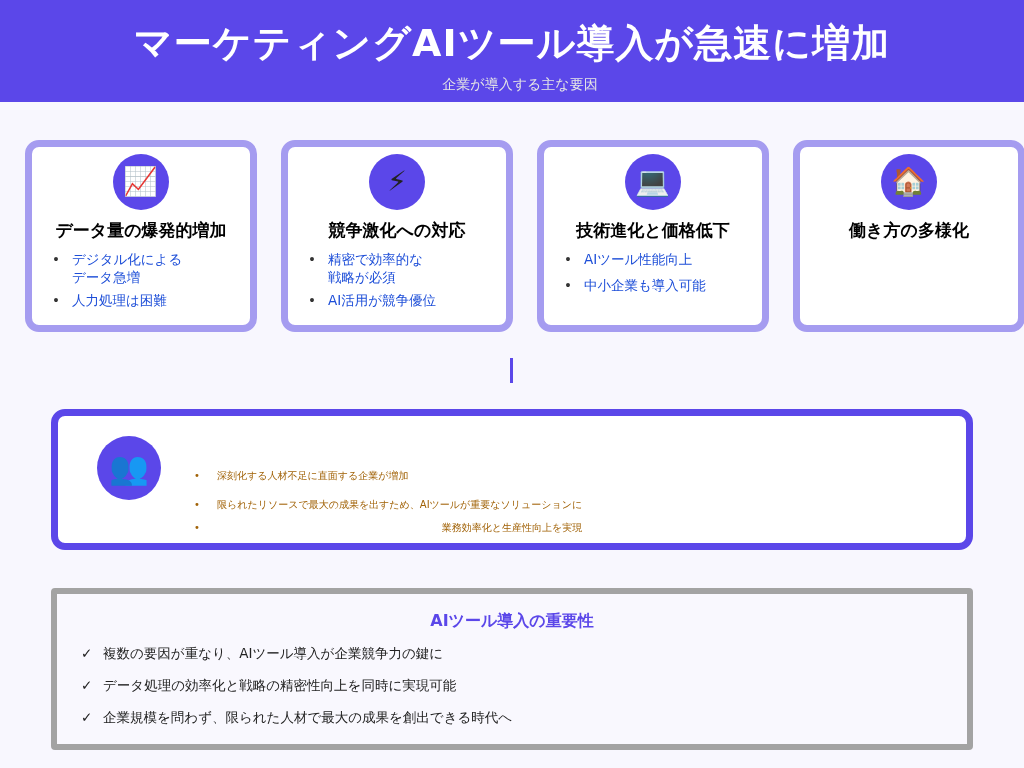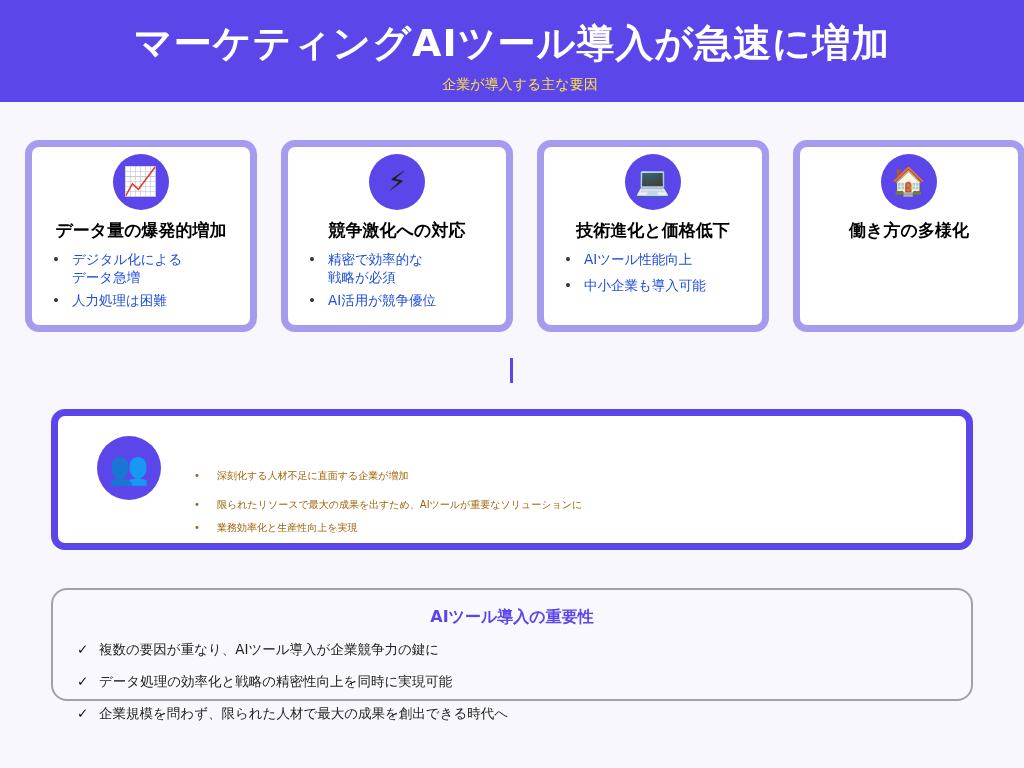--- a/index.html
+++ b/index.html
@@ -14,21 +14,21 @@
     position: absolute; left: 0; top: 0; width: 1024px; height: 102px;
     background: #5b47e9;
     text-align: center;
   }
   .header .title {
     position: absolute; left: 0; right: 0; top: 18px;
     font-size: 38px; font-weight: bold; color: #fff; letter-spacing: 1px;
   }
   .header .subtitle {
     position: absolute; left: 16px; right: 0; top: 76px;
-    font-size: 14px; color: #fde047;
+    font-size: 14px; color: #e5e5e5;
   }
   .card {
     position: absolute; top: 140px; width: 232px; height: 192px;
     background: #fff; border: 7px solid #a59cf0; border-radius: 14px;
   }
   .card .icon-circle {
     position: absolute; left: 50%; top: 7px; margin-left: -28px;
     width: 56px; height: 56px; border-radius: 50%;
     background: #5b47e9;
     display: flex; align-items: center; justify-content: center;
@@ -56,26 +56,26 @@
     position: absolute; left: 39px; top: 20px; width: 64px; height: 64px; border-radius: 50%;
     background: #5b47e9; display: flex; align-items: center; justify-content: center;
     font-size: 32px;
   }
   .talent .t-title {
     position: absolute; left: 136px; top: 17px; font-size: 18px; font-weight: bold; color: #5b47e9;
   }
   .talent ul { position: absolute; left: 133px; top: 50px; list-style: none; }
   .talent li { position: relative; padding-left: 26px; font-size: 10px; line-height: 20px; color: #a16207; }
   .talent li::before { content: "•"; position: absolute; left: 3px; top: 0; }
-  .talent li + li { margin-top: 9px; }
+  .talent li + li { margin-top: 9px; text-align: right; }
   .talent li:nth-child(3) { margin-top: 3px; }
 
   .importance {
-    position: absolute; left: 51px; top: 588px; width: 922px; height: 113px;
-    background: #f9f8fe; border: 2px solid #a3a3a3; border-radius: 16px;
+    position: absolute; left: 51px; top: 588px; width: 922px; height: 162px;
+    background: #f9f8fe; border: 6px solid #a3a3a3; border-radius: 4px;
   }
   .importance .i-title {
     position: absolute; left: 0; right: 0; top: 17px; text-align: center;
     font-size: 16px; font-weight: bold; color: #5b47e9;
   }
   .importance ul { position: absolute; left: 24px; top: 50px; list-style: none; }
   .importance li { position: relative; padding-left: 22px; font-size: 13.5px; line-height: 18px; color: #222; }
   .importance li + li { margin-top: 14px; }
   .importance .check { position: absolute; left: 0; top: 0; font-weight: bold; color: #222; }
 </style>

